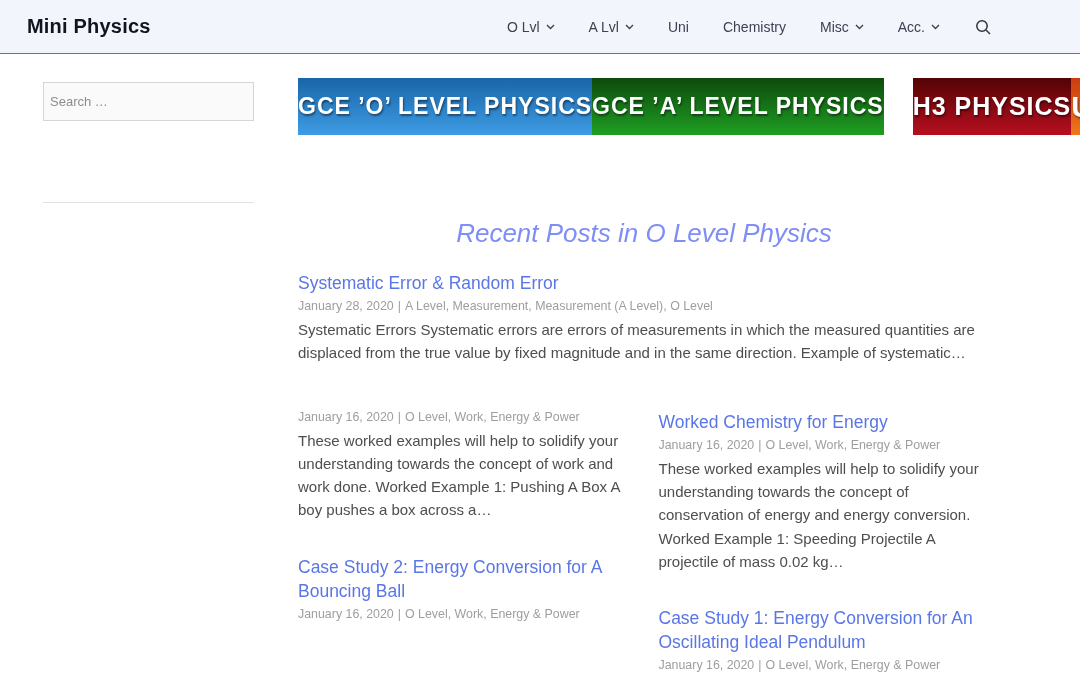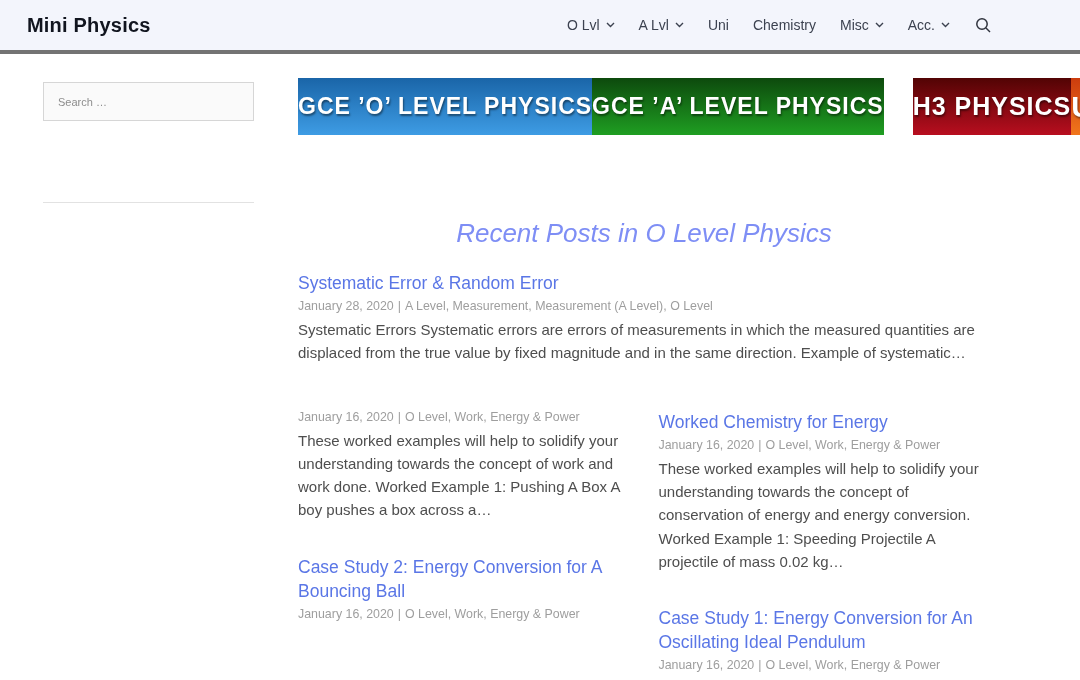--- a/index.html
+++ b/index.html
@@ -3,36 +3,36 @@
 <meta charset="utf-8">
 <style>
   * { box-sizing: border-box; margin: 0; padding: 0; }
   html, body {
     width: 1080px; height: 680px; overflow: hidden;
     background: #ffffff;
     font-family: "Liberation Sans", "DejaVu Sans", sans-serif;
   }
   
   .site-header {
-    height: 54px; background: #f3f5fc; border-bottom: 4px solid #737373;
+    height: 54px; background: #f3f5fc; border-bottom: 1px solid #737373;
     display: flex; align-items: center; justify-content: space-between;
     padding: 0 88px 0 27px;
   }
   .site-title { font-size: 20px; font-weight: 700; color: #11151f; letter-spacing: .2px; cursor: pointer; }
-  .main-nav { display: flex; align-items: center; gap: 24px; }
+  .main-nav { display: flex; align-items: center; gap: 34px; }
   .nav-item { display: flex; align-items: center; gap: 6px; font-size: 14px; color: #3c4250; cursor: pointer; }
   .chev { display: inline-block; width: 9px; height: 6px; }
   .chev svg { display: block; }
   .nav-search { cursor: pointer; display: flex; align-items: center; }
   
   .layout { display: flex; }
   .sidebar { width: 211px; margin-left: 43px; padding-top: 28px; flex: none; }
   .search-input {
     width: 100%; height: 39px; border: 1px solid #d6d6d6; background: #fafafa;
-    padding: 0 14px; font-size: 11px; color: #333;
+    padding: 0 6px; font-size: 13px; color: #333;
     font-family: "Liberation Sans", "DejaVu Sans", sans-serif;
   }
   .search-input::placeholder { color: #8d8d8d; }
   .sidebar-divider { border: none; border-top: 1px solid #e2e2e2; margin-top: 81px; }
   .content { width: 692px; margin-left: 44px; padding-top: 24px; flex: none; }
   
   .banners { display: flex; gap: 29px; }
   .banner { flex: 1; height: 114px; display: flex; flex-direction: row; cursor: pointer; }
   .banner-half {
     height: 57px; display: flex; align-items: center; justify-content: center;

